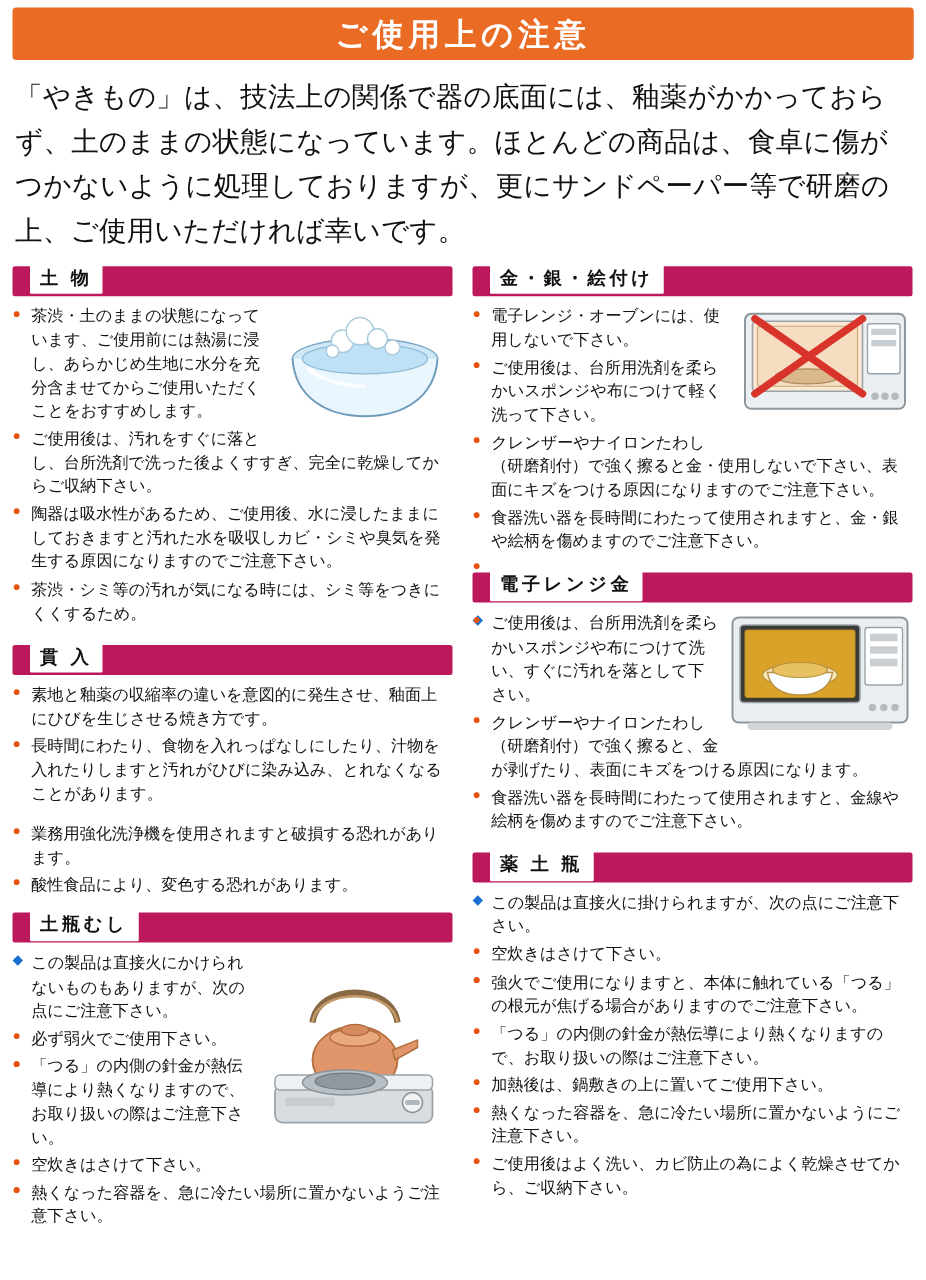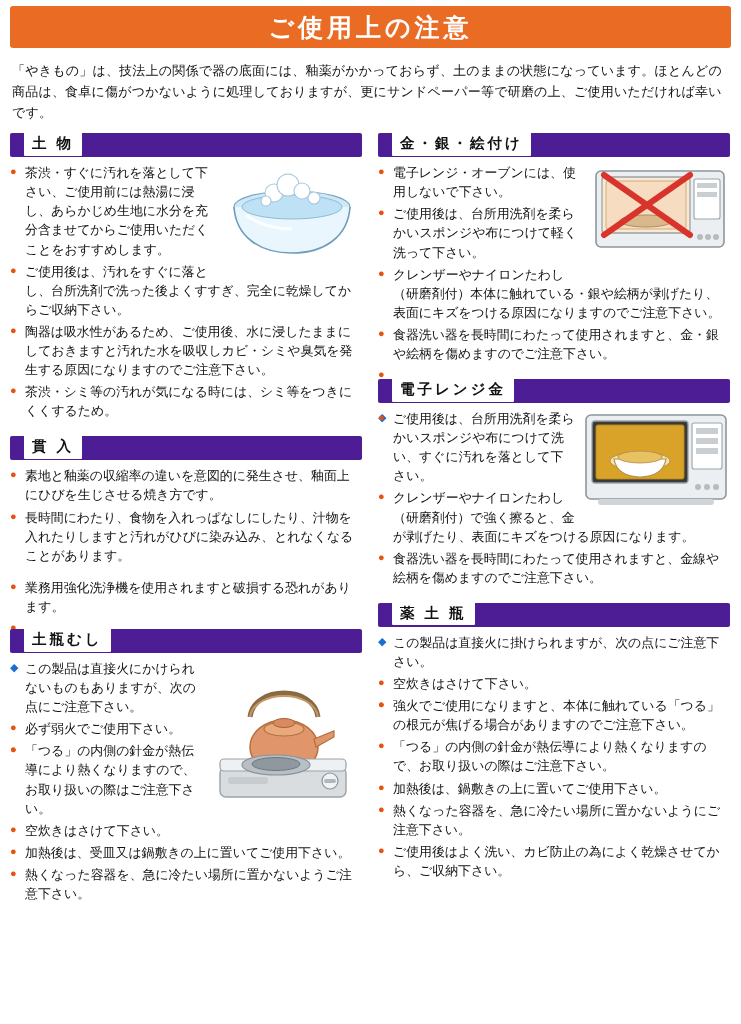--- a/index.html
+++ b/index.html
@@ -26,35 +26,35 @@
   }
   .header-title {
     color: #ffffff;
     font-size: 25px;
     font-weight: bold;
     letter-spacing: 4px;
   }
   
   .intro {
     margin: 12px 2px 10px 2px;
-    font-size: 13px;
+    font-size: 22px;
     line-height: 1.62;
     color: #111;
     letter-spacing: 0.2px;
   }
   
   .columns {
     display: flex;
     gap: 16px;
     align-items: flex-start;
   }
   .col { width: 352px; }
   
   .sec-head {
-    background: #4c1d95;
+    background: #be185d;
     height: 24px;
     border-radius: 2px;
     display: flex; align-items: center;
     margin-bottom: 6px;
     position: relative;
   }
   .sec-head .label {
     position: absolute;
     left: 14px;
     top: -1px;
@@ -120,42 +120,42 @@
               <ellipse cx="70" cy="44" rx="50" ry="12" fill="#bfe1f5" stroke="#8fbbd6" stroke-width="1"></ellipse>
               <circle cx="52" cy="30" r="9" fill="#ffffff" stroke="#a9c9dd" stroke-width="1.1"></circle>
               <circle cx="66" cy="22" r="11" fill="#ffffff" stroke="#a9c9dd" stroke-width="1.1"></circle>
               <circle cx="80" cy="28" r="8" fill="#ffffff" stroke="#a9c9dd" stroke-width="1.1"></circle>
               <circle cx="92" cy="35" r="6" fill="#ffffff" stroke="#a9c9dd" stroke-width="1.1"></circle>
               <circle cx="44" cy="38" r="5" fill="#ffffff" stroke="#a9c9dd" stroke-width="1.1"></circle>
               <path d="M24 52 C38 62 52 66 70 66" fill="none" stroke="#ffffff" stroke-width="3" opacity="0.8"></path>
             </svg>
           </span>
           <ul class="blist">
-            <li><span class="bullet b-circle">●</span><span>茶渋・すぐに汚れを落として下さい、ご使用前には熱湯に浸し、あらかじめ生地に水分を充分含ませてからご使用いただくことをおすすめします。</span></li>
+            <li><span class="bullet b-circle">●</span><span>茶渋・土のままの状態になっています、ご使用前には熱湯に浸し、あらかじめ生地に水分を充分含ませてからご使用いただくことをおすすめします。</span></li>
             <li><span class="bullet b-circle">●</span><span>ご使用後は、汚れをすぐに落とし、台所洗剤で洗った後よくすすぎ、完全に乾燥してからご収納下さい。</span></li>
             <li><span class="bullet b-circle">●</span><span>陶器は吸水性があるため、ご使用後、水に浸したままにしておきますと汚れた水を吸収しカビ・シミや臭気を発生する原因になりますのでご注意下さい。</span></li>
             <li><span class="bullet b-circle">●</span><span>茶渋・シミ等の汚れが気になる時には、シミ等をつきにくくするため。</span></li>
           </ul>
         </div>
       </div>
 
       <div class="sec">
         <div class="sec-head">
           <span class="label">貫 入</span>
         </div>
         <ul class="blist">
           <li><span class="bullet b-circle">●</span><span>素地と釉薬の収縮率の違いを意図的に発生させ、釉面上にひびを生じさせる焼き方です。</span></li>
           <li><span class="bullet b-circle">●</span><span>長時間にわたり、食物を入れっぱなしにしたり、汁物を入れたりしますと汚れがひびに染み込み、とれなくなることがあります。</span></li>
         </ul>
       </div>
 
       <div class="sec">
         <ul class="blist">
           <li><span class="bullet b-circle">●</span><span>業務用強化洗浄機を使用されますと破損する恐れがあります。</span></li>
-          <li><span class="bullet b-circle">●</span></li>
+          <li><span class="bullet b-circle">●</span><span>酸性食品により、変色する恐れがあります。</span></li>
         </ul>
       </div>
 
       <div class="sec">
         <div class="sec-head">
           <span class="label">土瓶むし</span>
         </div>
         <div class="clearfix">
           <span class="imgfloat">
             <svg width="160" height="160" viewBox="0 0 160 160">
@@ -176,21 +176,21 @@
               <rect x="122" y="120" width="12" height="4" rx="2" fill="#b0b8bd"></rect>
               <rect x="26" y="118" width="40" height="7" rx="3" fill="#c6ccd0"></rect>
             </svg>
           </span>
           <ul class="blist">
             <li><span class="bullet b-diamond">◆</span><span>この製品は直接火にかけられないものもありますが、次の点にご注意下さい。</span></li>
             <li><span class="bullet b-circle">●</span><span>必ず弱火でご使用下さい。</span></li>
             <li><span class="bullet b-circle">●</span></li>
             <li><span class="bullet b-circle">●</span><span>「つる」の内側の針金が熱伝導により熱くなりますので、お取り扱いの際はご注意下さい。</span></li>
             <li><span class="bullet b-circle">●</span><span>空炊きはさけて下さい。</span></li>
-            <li><span class="bullet b-circle">●</span><span>加熱後は、受皿又は鍋敷きの上に置いてご使用下さい。</span></li>
+            <li><span class="bullet b-circle">●</span></li>
             <li><span class="bullet b-circle">●</span><span>熱くなった容器を、急に冷たい場所に置かないようご注意下さい。</span></li>
 
           </ul>
         </div>
       </div>
 
     </div>
 
     <div class="col">
 
@@ -211,21 +211,21 @@
               <circle cx="110" cy="74" r="3" fill="#b5bcc1"></circle>
               <circle cx="118" cy="74" r="3" fill="#b5bcc1"></circle>
               <circle cx="126" cy="74" r="3" fill="#b5bcc1"></circle>
               <line x1="14" y1="12" x2="100" y2="72" stroke="#d8342b" stroke-width="6" stroke-linecap="round"></line>
               <line x1="100" y1="12" x2="14" y2="72" stroke="#d8342b" stroke-width="6" stroke-linecap="round"></line>
             </svg>
           </span>
           <ul class="blist">
             <li><span class="bullet b-circle">●</span><span>電子レンジ・オーブンには、使用しないで下さい。</span></li>
             <li><span class="bullet b-circle">●</span><span>ご使用後は、台所用洗剤を柔らかいスポンジや布につけて軽く洗って下さい。</span></li>
-            <li><span class="bullet b-circle">●</span><span>クレンザーやナイロンたわし（研磨剤付）本体に触れている・銀や絵柄が剥げたり、表面にキズをつける原因になりますのでご注意下さい。</span></li>
+            <li><span class="bullet b-circle">●</span><span>クレンザーやナイロンたわし（研磨剤付）で強く擦ると金・使用しないで下さい、表面にキズをつける原因になりますのでご注意下さい。</span></li>
             <li><span class="bullet b-circle">●</span><span>食器洗い器を長時間にわたって使用されますと、金・銀や絵柄を傷めますのでご注意下さい。</span></li>
             <li><span class="bullet b-circle">●</span></li>
           </ul>
         </div>
       </div>
 
       <div class="sec">
         <div class="sec-head">
           <span class="label">電子レンジ金</span>
         </div>

